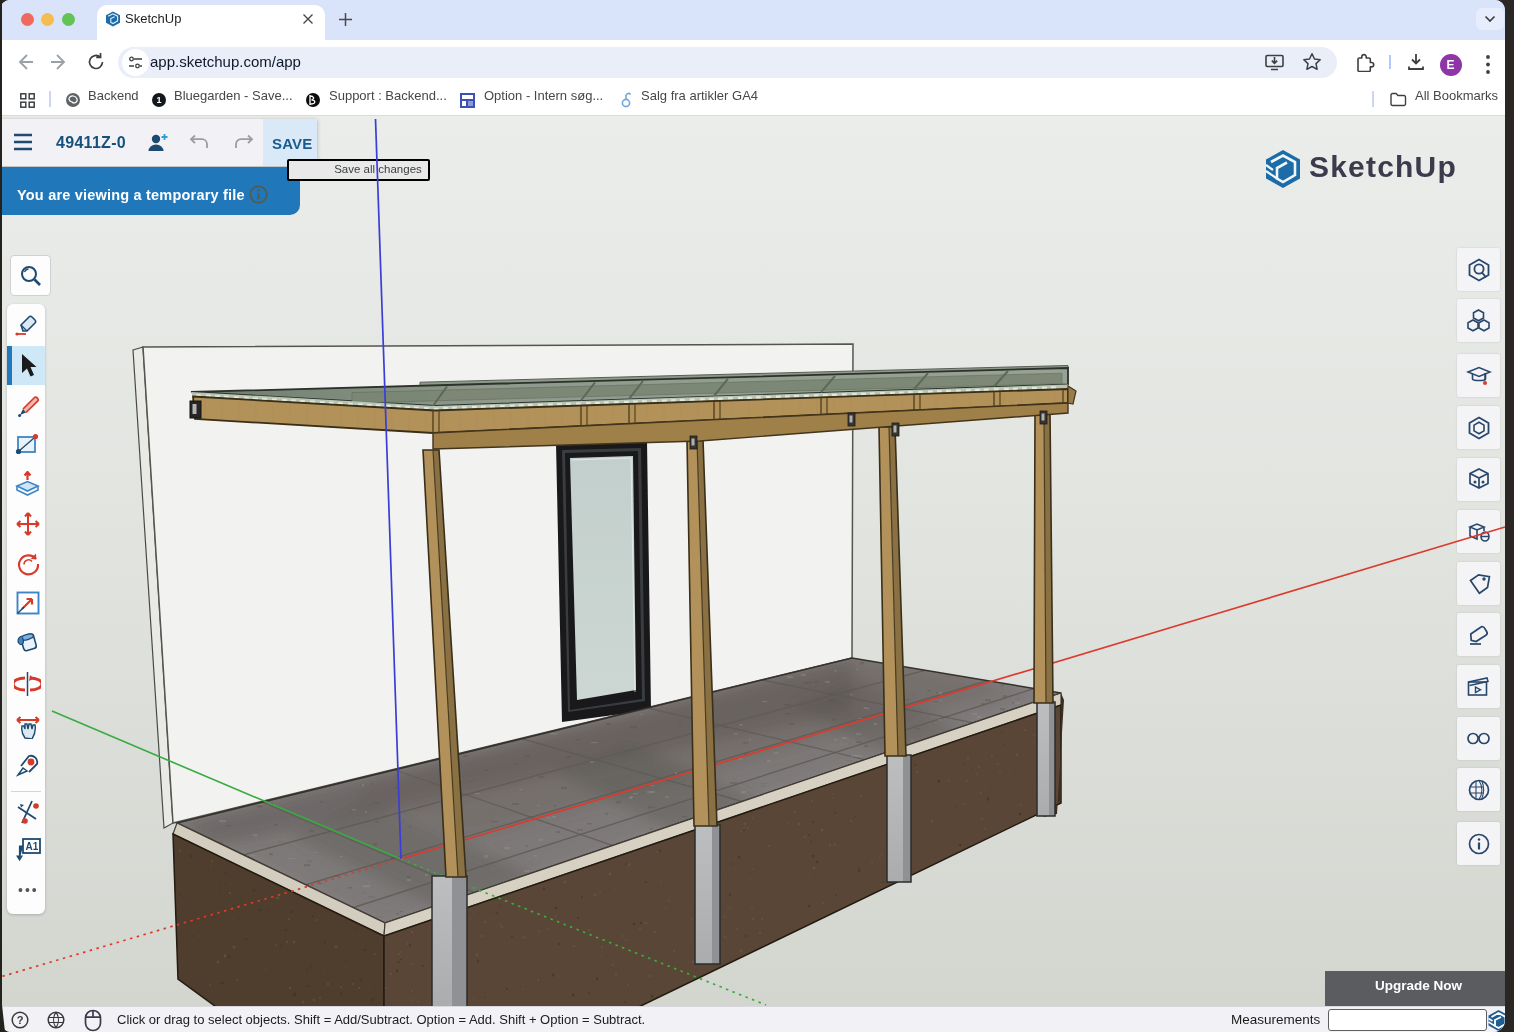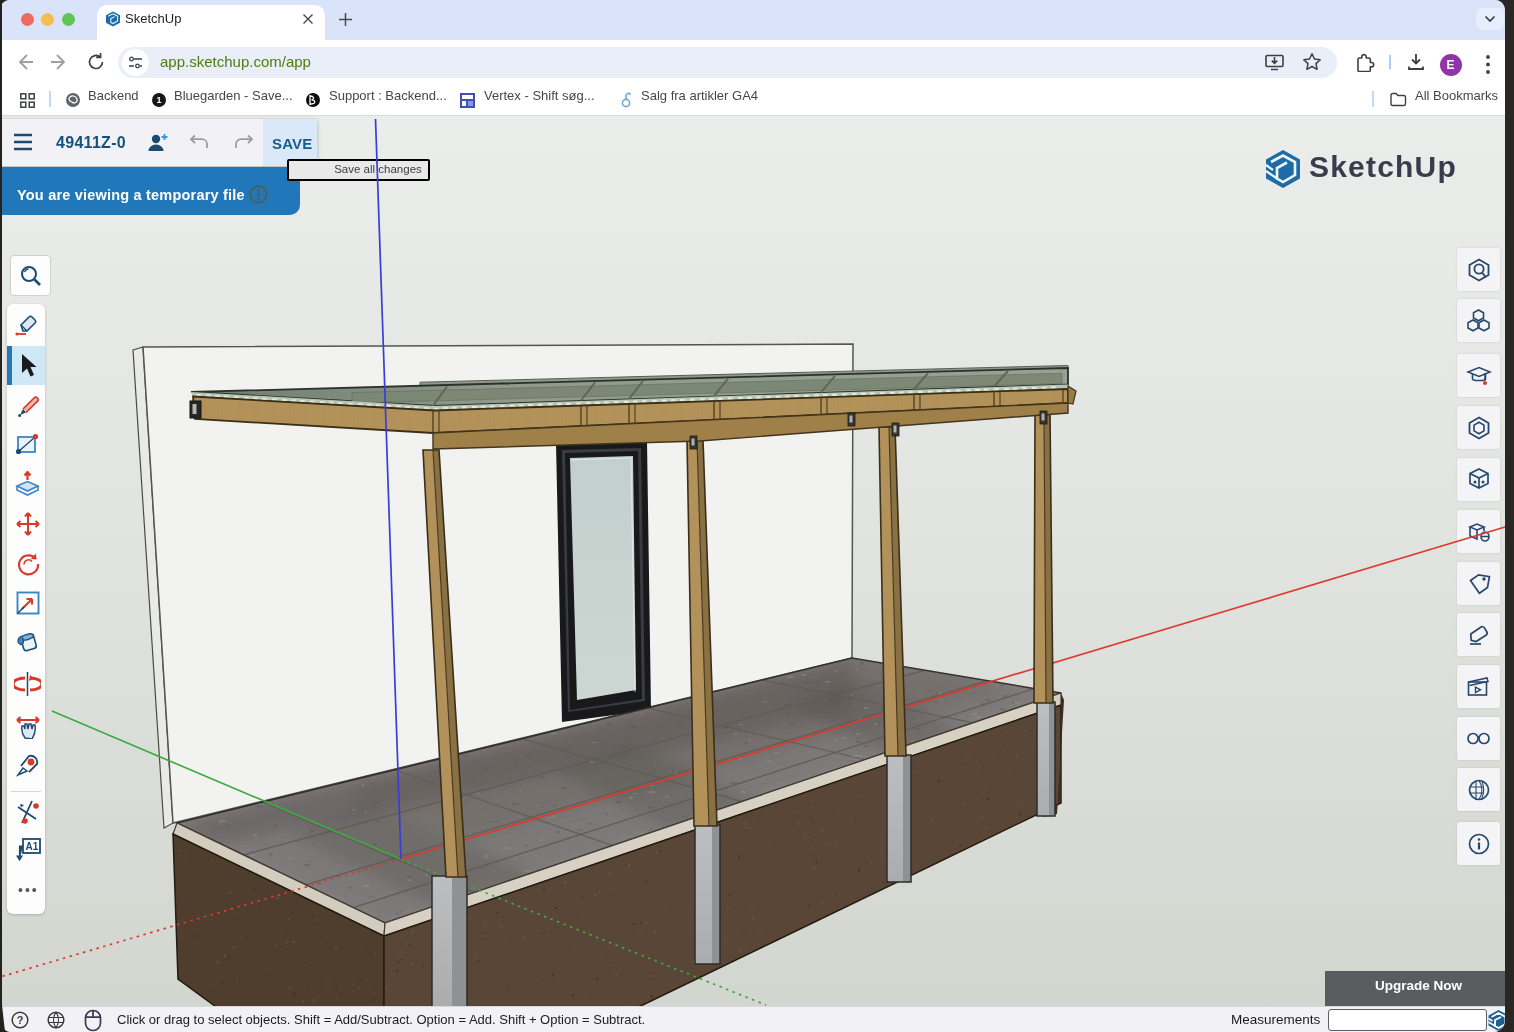--- a/index.html
+++ b/index.html
@@ -9,21 +9,21 @@
   
   #win{position:absolute;left:0;top:0;width:1505px;height:1032px;background:#fff;border-radius:10px 10px 12px 12px;overflow:hidden;}
   #tabstrip{position:absolute;left:0;top:0;width:1505px;height:40px;background:#d9e3fa;}
   .tl{position:absolute;top:12.5px;width:13px;height:13px;border-radius:50%;}
   #tab{position:absolute;left:97px;top:5px;width:228px;height:35px;background:#fff;border-radius:10px 10px 0 0;}
   #tab .title{position:absolute;left:28px;top:6px;font-size:13px;color:#1f1f1f;}
   #tabchev{position:absolute;left:1476px;top:8px;width:28px;height:22px;border-radius:6px;background:#e7edfc;}
   #toolbar{position:absolute;left:0;top:40px;width:1505px;height:44px;background:#fff;}
   #pill{position:absolute;left:118px;top:7px;width:1219px;height:31px;border-radius:16px;background:#e9eef9;}
   #pill .circ{position:absolute;left:4px;top:2px;width:27px;height:27px;border-radius:50%;background:#fff;}
-  #pill .url{position:absolute;left:42px;top:6px;font-size:15px;color:#4d7c0f;}
+  #pill .url{position:absolute;left:32px;top:6px;font-size:15px;color:#0f172a;}
   #bookbar{position:absolute;left:0;top:84px;width:1505px;height:31px;background:#fff;border-bottom:1px solid #d9dbde;}
   .bm{position:absolute;top:4px;font-size:13px;color:#454749;white-space:nowrap;}
   
   #canvas{position:absolute;left:0;top:116px;width:1505px;height:890px;
           background:linear-gradient(#ebedeb,#e2e4e0 45%,#d3d5cf);}
   
   #sutop{position:absolute;left:0;top:119px;width:317px;height:47px;background:#f2f1f6;
          box-shadow:0 1px 4px rgba(0,0,0,.28);}
   #savechip{position:absolute;left:263px;top:0;width:54px;height:47px;background:#d9e9f7;}
   #savechip span{position:absolute;left:9px;top:16px;font-size:15px;font-weight:bold;color:#1a5b8e;letter-spacing:.2px;}
@@ -148,21 +148,21 @@
       <svg class="abs" style="left:2.5px;top:2px" width="9" height="10" viewBox="0 0 9 10">
           <path d="M1 0 V10 M1 1 C5 1 6 4 2.5 4.8 M2.5 4.8 C7 5 7 9 1.5 9" stroke="#fff" stroke-width="1.3" fill="none"></path>
         </svg>
       </div>
     <span class="bm" style="left:329px;">Support : Backend...</span>
     <div class="abs" style="left:460px;top:9px;width:15px;height:15px;background:#3d51b5;">
       <div class="abs" style="left:2px;top:2px;width:11px;height:4px;background:#fff;"></div>
       <div class="abs" style="left:2px;top:8px;width:4px;height:5px;background:#fff;"></div>
       <div class="abs" style="left:8px;top:8px;width:5px;height:5px;background:#8a97d8;"></div>
       </div>
-    <span class="bm" style="left:484px;">Vertex - Shift søg...</span>
+    <span class="bm" style="left:484px;">Option - Intern søg...</span>
     <svg class="abs" style="left:619px;top:8px" width="15" height="16" viewBox="0 0 15 16">
         <circle cx="7" cy="11" r="3.6" fill="none" stroke="#6fa8dc" stroke-width="1.6"></circle>
         <path d="M7 7.4 V3.5 a2.5 2.5 0 0 1 4.5 -1" fill="none" stroke="#6fa8dc" stroke-width="1.6"></path>
       </svg>
     <span class="bm" style="left:641px;">Salg fra artikler GA4</span>
     <div class="abs" style="left:1372px;top:7px;width:2px;height:16px;background:#c8d7f5;"></div>
     <svg class="abs" style="left:1390px;top:8px" width="17" height="15" viewBox="0 0 17 15">
         <path d="M1 3 a1.5 1.5 0 0 1 1.5-1.5 h3.5 l2 2 h6 a1.5 1.5 0 0 1 1.5 1.5 v7 a1.5 1.5 0 0 1 -1.5 1.5 h-11.5 a1.5 1.5 0 0 1 -1.5 -1.5 Z" fill="none" stroke="#3c4043" stroke-width="1.4"></path>
       </svg>
     <span class="bm" style="left:1415px;">All Bookmarks</span>

